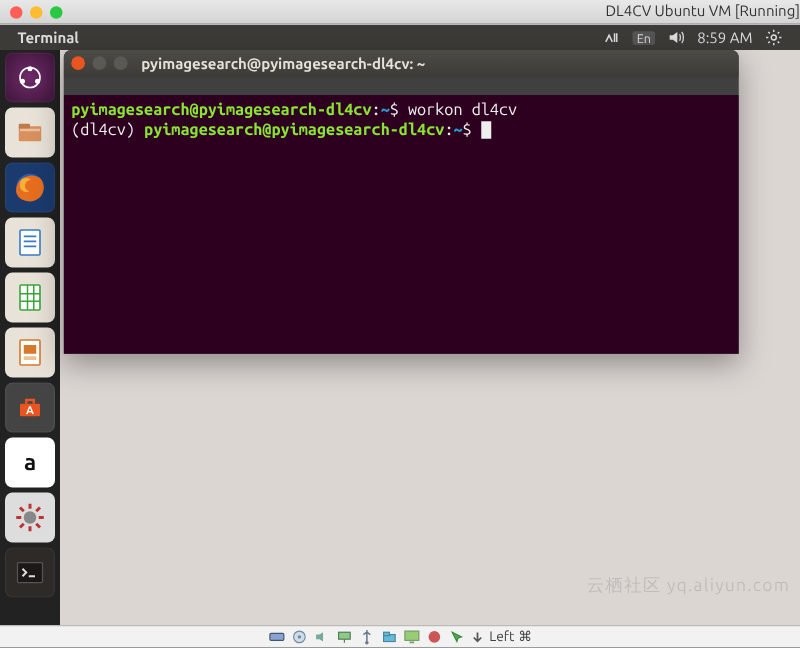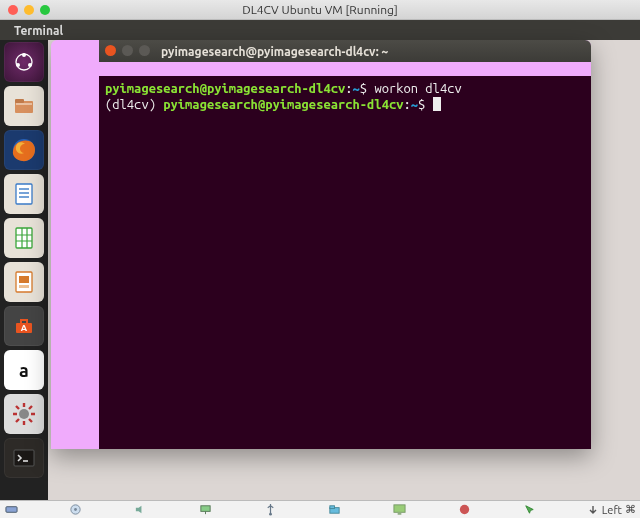--- a/index.html
+++ b/index.html
@@ -5,21 +5,21 @@
   * { margin:0; padding:0; box-sizing:border-box; }
   body { width:640px; height:518px; font-family: Ubuntu, "Helvetica Neue", Arial, sans-serif; font-size:12px; color:#ddd; background:#222; position:relative; overflow:hidden; }
 
   
   .mac-titlebar { height:20px; background:linear-gradient(#e8e8e8,#d4d4d4); display:flex; align-items:center; position:relative; border-bottom:1px solid #bbb; }
   .mac-dots { display:flex; gap:6px; position:absolute; left:8px; top:5px; }
   .mac-dot { width:10px; height:10px; border-radius:50%; }
   .mac-dot.red { background:#ff5f57; }
   .mac-dot.yellow { background:#febc2e; }
   .mac-dot.green { background:#28c840; }
-  .mac-title { width:100%; text-align:center; color:#333; font-size:12px; }
+  .mac-title { width:100%; text-align:right; color:#333; font-size:12px; }
 
   
   .unity-panel { height:20px; background:#3c3b37; display:flex; align-items:center; color:#ddd; font-size:12px; padding:0 14px; justify-content:space-between; }
   .panel-left { font-weight:bold; }
   .panel-right { display:flex; align-items:center; gap:10px; }
   .panel-icon { display:inline-flex; align-items:center; justify-content:center; width:14px; height:14px; }
   .panel-gear svg, .panel-icon svg { fill:#ddd; }
   .lang-box { background:#555; border-radius:2px; padding:0 3px; font-size:10px; }
 
   
@@ -34,36 +34,36 @@
   .tile.software { background:#444; }
   .tile.amazon { background:#fff; }
   .tile.settings { background:#ddd; }
   .tile.terminal { background:#2d2a27; }
   .tile-glyph { font-weight:bold; font-size:18px; }
 
   
   .desktop { position:absolute; left:48px; right:0; top:40px; bottom:18px; background:#dcd6d3; }
 
   
-  .termwin { position:absolute; left:3px; top:0; width:540px; height:409px; border-radius:6px 6px 0 0; box-shadow:0 8px 24px rgba(0,0,0,0.35); overflow:hidden; background:#f0abfc;padding-left:48px; }
+  .termwin { position:absolute; left:3px; top:0; width:540px; height:243px; border-radius:6px 6px 0 0; box-shadow:0 8px 24px rgba(0,0,0,0.35); overflow:hidden; background:#404040; }
   .term-titlebar { height:22px; background:linear-gradient(#4c4b46,#3c3b37); display:flex; align-items:center; color:#e6e1d8; font-size:12px; position:relative; }
   .term-dots { display:flex; gap:6px; position:absolute; left:6px; top:5px; }
   .term-dot { width:11px; height:11px; border-radius:50%; }
   .term-dot.close { background:#e95420; }
   .term-dot.min { background:#5b5955; }
   .term-dot.max { background:#5b5955; }
   .term-title { margin-left:62px; font-weight:bold; }
   .term-body { padding:4px 6px; font-family:"Ubuntu Mono","DejaVu Sans Mono",monospace; font-size:13px; line-height:16px; background:#2c001e; height:calc(100% - 22px); white-space:pre; color:#eee;margin-top:14px; }
   .fg-green { color:#8ae234; font-weight:bold; }
   .fg-blue  { color:#279cd4; font-weight:bold; }
   .fg-white { color:#eee; }
   .cursor { display:inline-block; width:8px; height:14px; background:#eee; vertical-align:text-bottom; }
 
   
-  .vb-statusbar { position:absolute; left:0; right:0; bottom:0; height:18px; background:#f2f2f2; border-top:1px solid #bbb; display:flex; justify-content:space-between; align-items:center; gap:4px; padding:0 4px; color:#444; font-size:11px; }
+  .vb-statusbar { position:absolute; left:0; right:0; bottom:0; height:18px; background:#f2f2f2; border-top:1px solid #bbb; display:flex; justify-content:center; align-items:center; gap:4px; padding:0 4px; color:#444; font-size:11px; }
   .vb-statusbar .vbicon { width:14px; height:14px; display:inline-flex; align-items:center; justify-content:center; }
   .vbicon svg { width:13px; height:13px; }
   .hostkey { display:flex; align-items:center; gap:3px; font-size:11px; color:#444; }
 
   
   .watermark { position:absolute; right:8px; bottom:22px; color:rgba(0,0,0,0.12); font-size:14px; letter-spacing:1px; pointer-events:none; }
 </style>
 </head>
 <body>
 
@@ -71,20 +71,41 @@
   <div class="mac-dots">
     <div class="mac-dot red"></div>
     <div class="mac-dot yellow"></div>
     <div class="mac-dot green"></div>
   </div>
   <div class="mac-title">DL4CV Ubuntu VM [Running]</div>
 </div>
 
 <div class="unity-panel">
   <div class="panel-left">Terminal</div>
+  <div class="panel-right">
+    <span class="panel-icon">
+      <svg viewBox="0 0 16 16">
+          <path d="M3 12l3-6 3 6M11 4v8M13 4v8" stroke="#ddd" stroke-width="1.4" fill="none"></path>
+        </svg>
+    </span>
+    <span class="lang-box">En</span>
+    <span class="panel-icon">
+      <svg viewBox="0 0 16 16">
+          <path d="M2 6h3l4-3v10l-4-3H2z" fill="#ddd"></path>
+          <path d="M11 5c1 1 1 5 0 6M13 3c2 2 2 8 0 10" stroke="#ddd" stroke-width="1.2" fill="none"></path>
+        </svg>
+    </span>
+    <span>8:59 AM</span>
+    <span class="panel-icon panel-gear">
+      <svg viewBox="0 0 16 16">
+          <circle cx="8" cy="8" r="2.3" fill="none" stroke="#ddd" stroke-width="1.3"></circle>
+          <path d="M8 1v2M8 13v2M1 8h2M13 8h2M3 3l1.4 1.4M11.6 11.6L13 13M13 3l-1.4 1.4M4.4 11.6L3 13" stroke="#ddd" stroke-width="1.3"></path>
+        </svg>
+    </span>
+  </div>
 </div>
 
 <div class="launcher">
   <div class="tile dash">
     <svg width="24" height="24" viewBox="0 0 24 24">
         <circle cx="12" cy="12" r="8" fill="none" stroke="#fff" stroke-width="1.3"></circle>
         <circle cx="12" cy="5" r="2" fill="#fff"></circle>
         <circle cx="18" cy="15" r="2" fill="#fff"></circle>
         <circle cx="6" cy="15" r="2" fill="#fff"></circle>
       </svg>
@@ -155,20 +176,21 @@
       <div class="term-dots">
         <div class="term-dot close"></div>
         <div class="term-dot min"></div>
         <div class="term-dot max"></div>
       </div>
       <div class="term-title">pyimagesearch@pyimagesearch-dl4cv: ~</div>
     </div>
     <div class="term-body"><span class="fg-green">pyimagesearch@pyimagesearch-dl4cv</span><span class="fg-white">:</span><span class="fg-blue">~</span><span class="fg-white">$ </span><span class="fg-white">workon dl4cv</span>
 <span class="fg-white">(dl4cv) </span><span class="fg-green">pyimagesearch@pyimagesearch-dl4cv</span><span class="fg-white">:</span><span class="fg-blue">~</span><span class="fg-white">$ </span><span class="cursor"></span></div>
   </div>
+  <div class="watermark">云栖社区  yq.aliyun.com</div>
 </div>
 
 <div class="vb-statusbar">
   <span class="vbicon">
       <svg viewBox="0 0 14 14">
         <rect x="1" y="4" width="12" height="6" rx="1" fill="#8aa3d4" stroke="#456"></rect>
       </svg>
     </span>
   <span class="vbicon">
       <svg viewBox="0 0 14 14">

